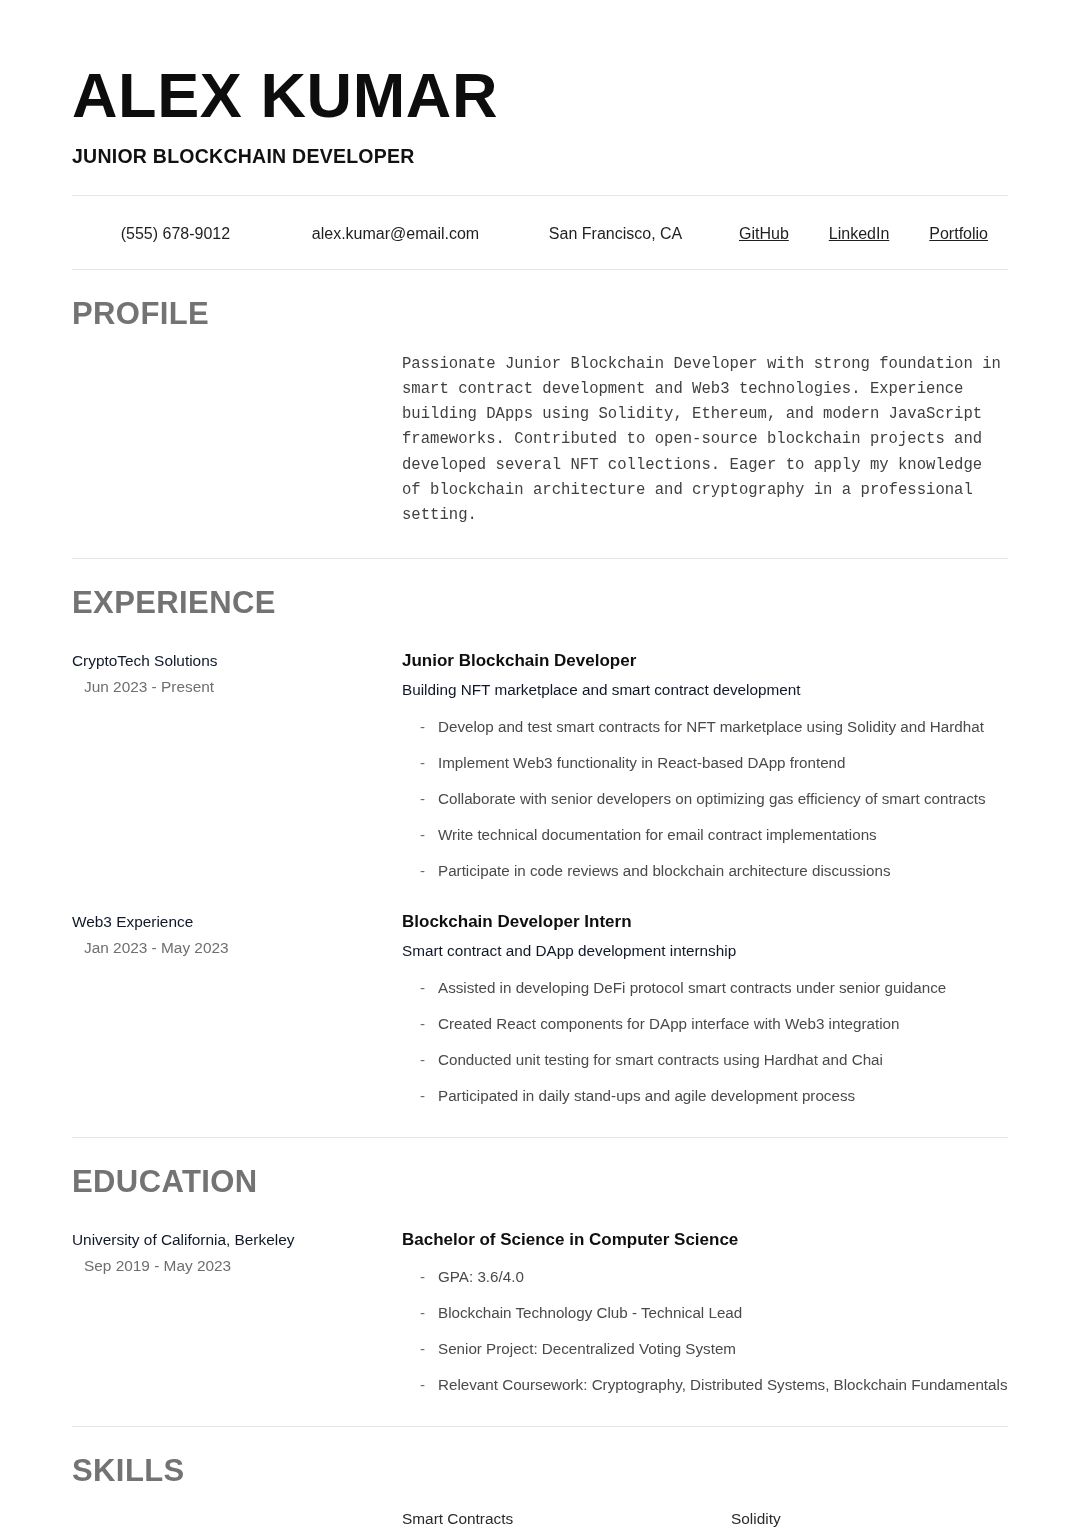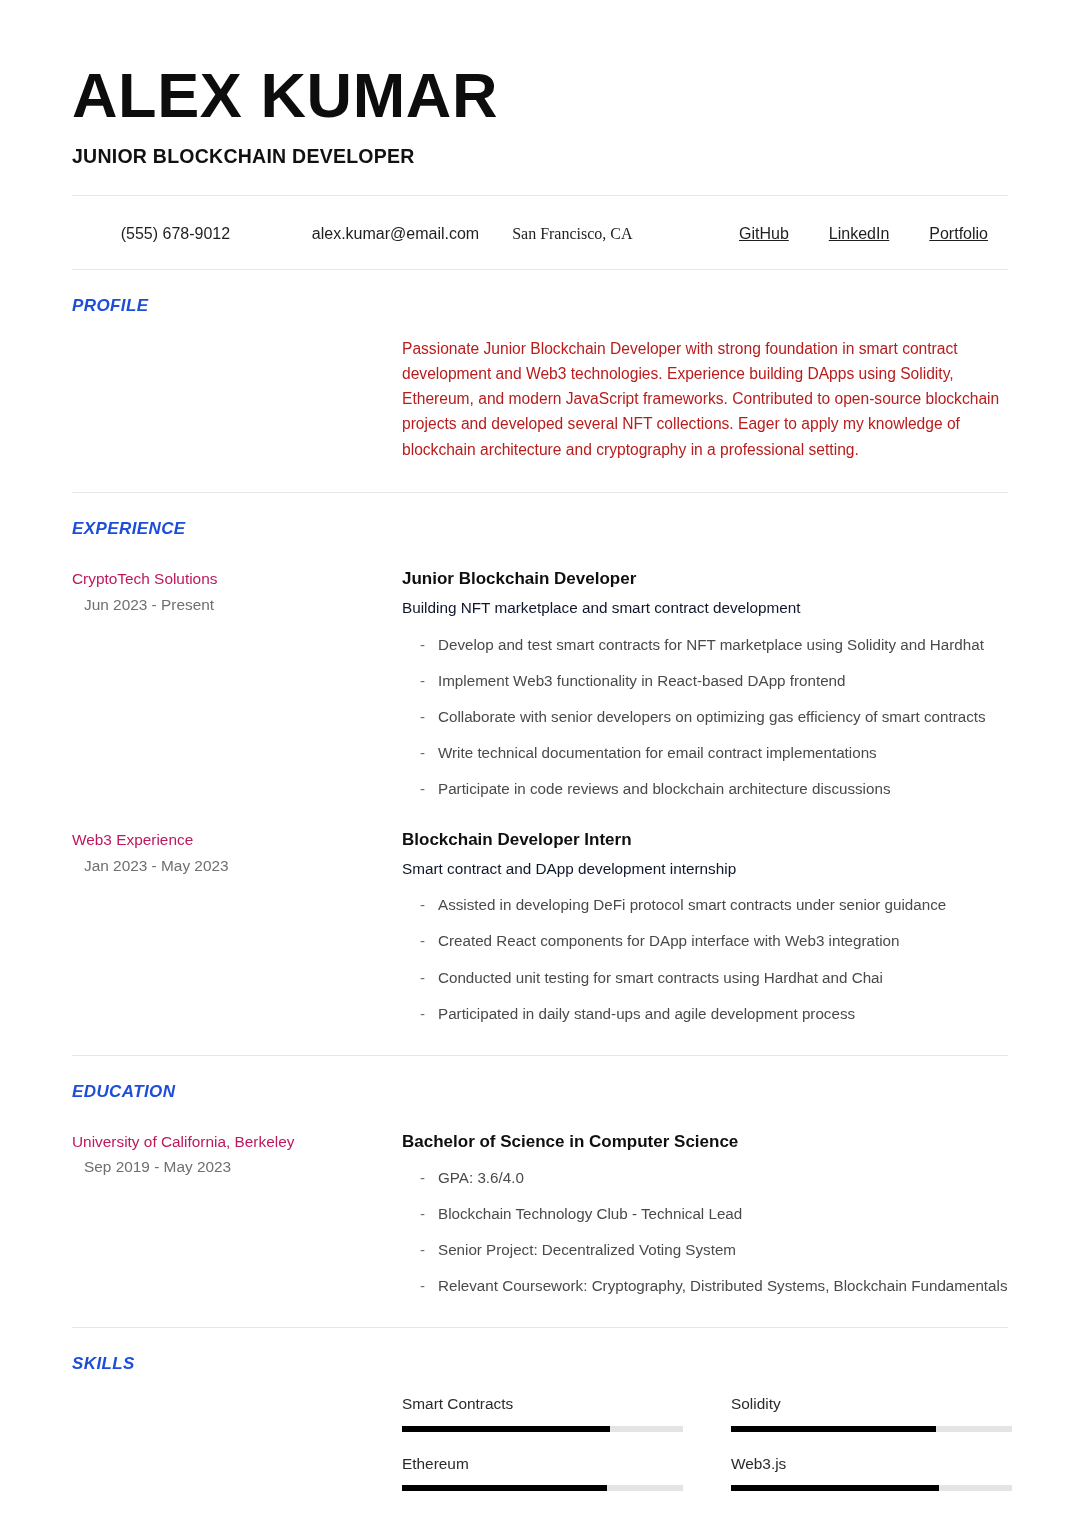--- a/index.html
+++ b/index.html
@@ -56,42 +56,41 @@
     padding: 26px 0 22px 0;
   }
   .contact-cell {
     font-size: 16px;
     color: #1f1f1f;
     line-height: 1.5;
     white-space: nowrap;
   }
   .c-phone { width: 235px; text-align: center; }
   .c-email { width: 265px; text-align: center; }
-  .c-loc   { width: 235px; text-align: left; font-family: Liberation Serif, serif; }
+  .c-loc   { width: 235px; text-align: center; }
   .c-links {
     flex: 1;
     text-align: center;
     line-height: 1.55;
   }
   .c-links a {
     color: #1f1f1f;
     font-size: 16px;
     margin: 0 20px;
     white-space: nowrap;
   }
 
   
   .section { padding-top: 0; }
   .section-head {
-    font-size: 17px;
+    font-size: 31px;
     font-weight: 700;
     letter-spacing: 0.4px;
-    color: #1d4ed8;
+    color: #737373;
     margin: 26px 0 0 0;
-    font-style: italic;
   }
   .section-body {
     display: flex;
     align-items: flex-start;
   }
   .col-left {
     width: 330px;
     flex: 0 0 330px;
     padding-right: 16px;
     box-sizing: border-box;
@@ -101,36 +100,37 @@
     min-width: 0;
   }
 
   .rule-section { margin-top: 30px; }
 
   
   .profile-body { margin-top: 20px; }
   .profile-text {
     font-size: 15.6px;
     line-height: 1.62;
-    color: #b91c1c;
+    color: #404040;
     margin: 0;
     max-width: 600px;
+    font-family: Liberation Mono, monospace;
   }
 
   
   .entry {
     display: flex;
     align-items: flex-start;
     margin-top: 28px;
   }
   .entry:first-child { margin-top: 22px; }
 
   .org {
     font-size: 15.4px;
-    color: #be185d;
+    color: #0f172a;
     line-height: 1.55;
     margin: 0;
   }
   .dates {
     font-size: 15.4px;
     color: #6f6f6f;
     line-height: 1.55;
     margin: 2px 0 0 12px;
   }
   .role {

